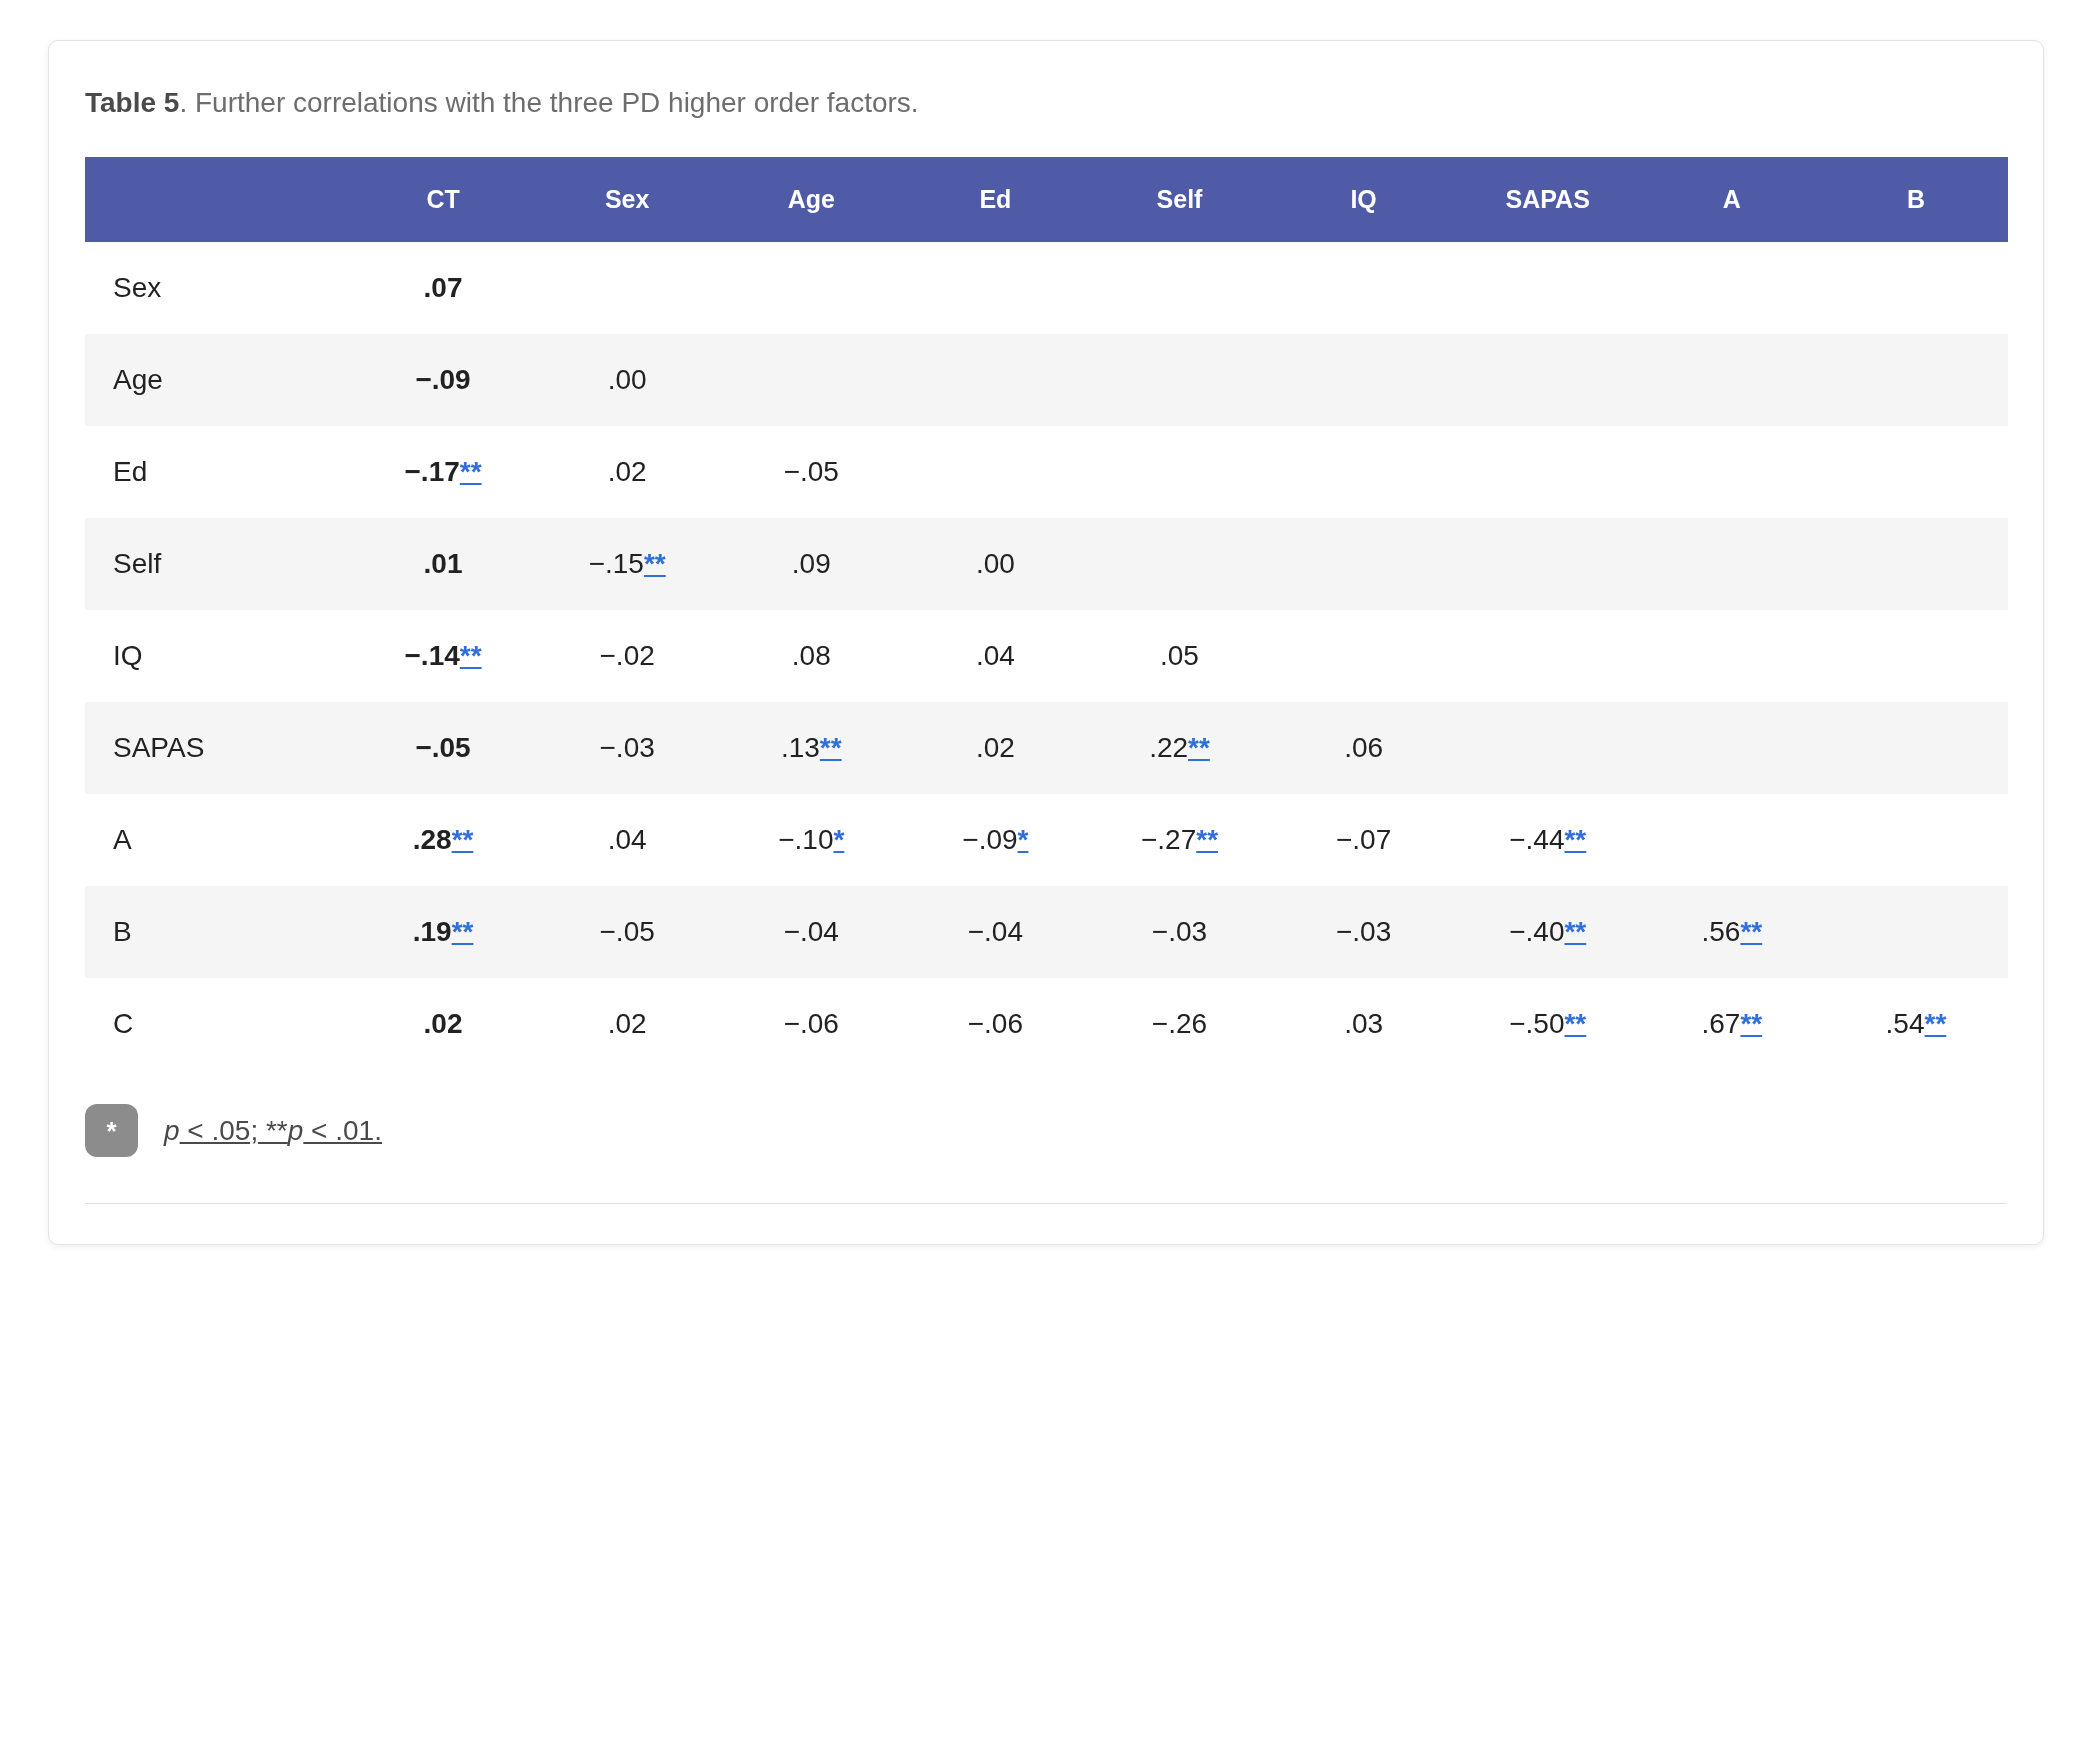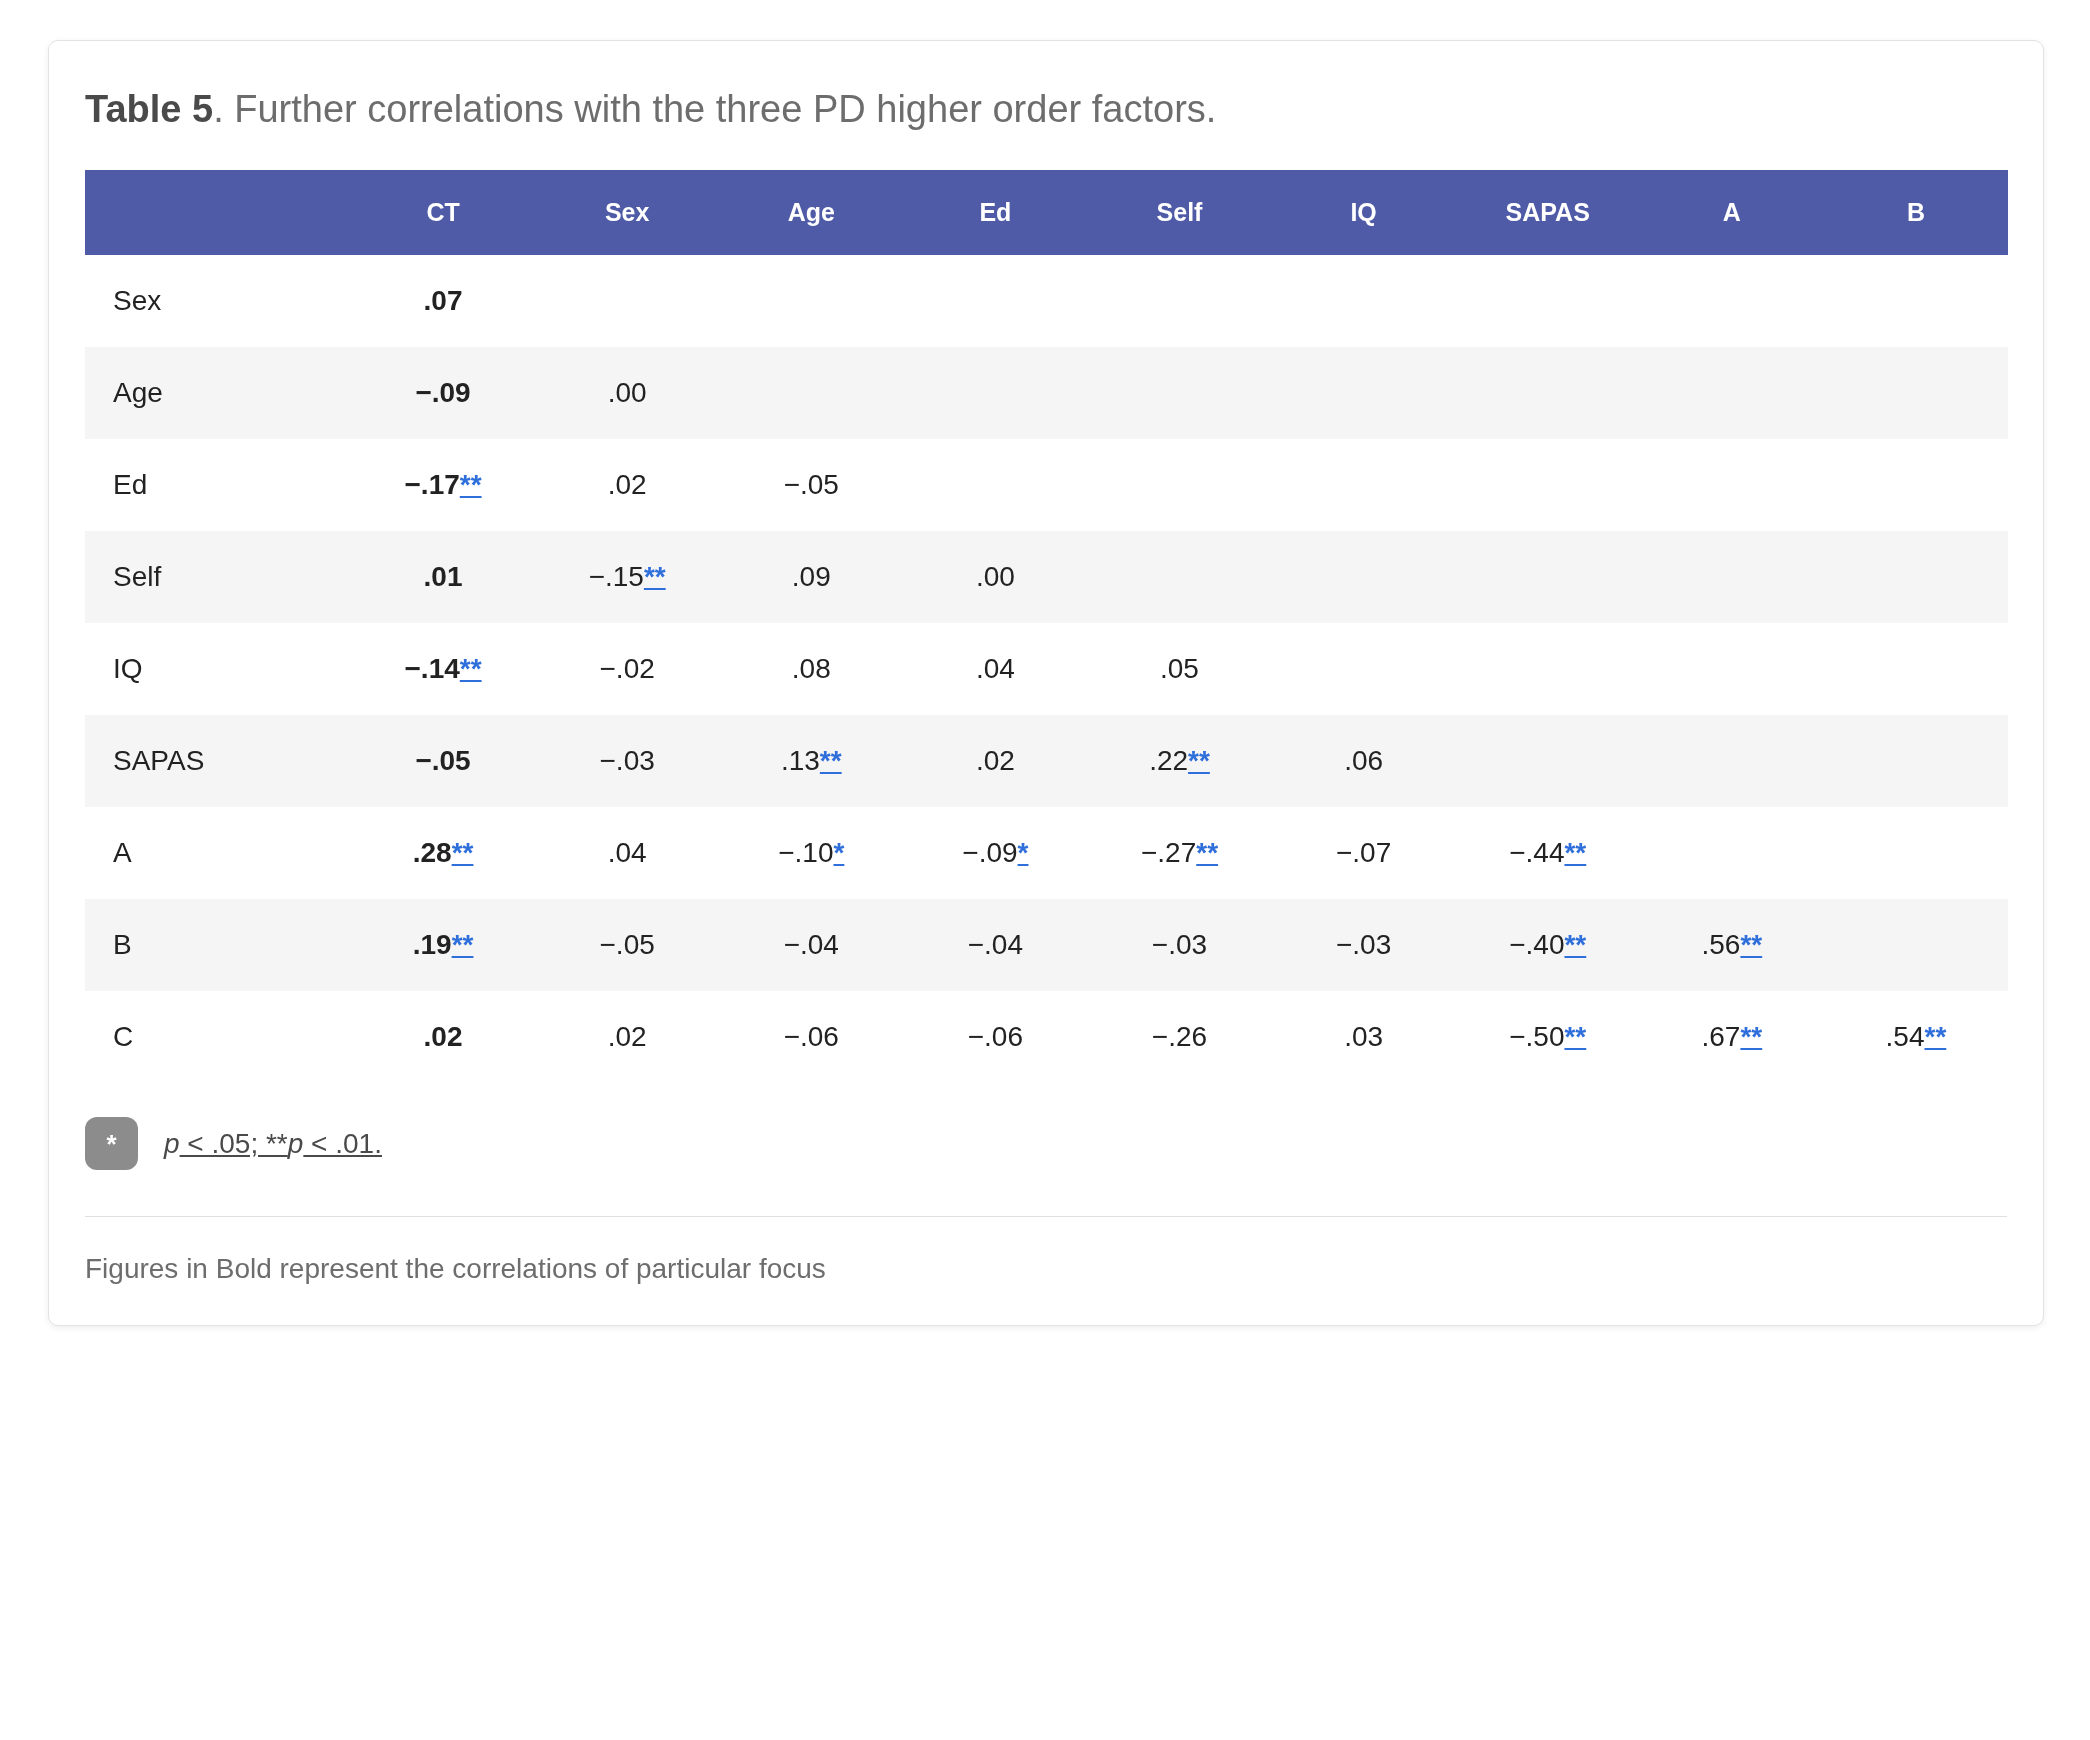--- a/index.html
+++ b/index.html
@@ -21,21 +21,21 @@
     box-sizing: border-box;
     width: 1996px;
     background: #ffffff;
     border: 1px solid #e3e3e3;
     border-radius: 10px;
     box-shadow: 0 2px 6px rgba(0,0,0,0.07);
     padding: 0 0 40px 0;
   }
   .caption {
     padding: 44px 36px 36px 36px;
-    font-size: 38px;
+    font-size: 28px;
     color: #6d6d6d;
     line-height: 1.3;
   }
   .caption .cap-strong {
     font-weight: bold;
     color: #4a4a4a;
   }
   table.corr {
     border-collapse: collapse;
     width: calc(100% - 71px);
@@ -267,17 +267,16 @@
 
     <div class="notes">
       <div class="star-badge">*</div>
       <div class="note-text">
         <span>p</span><span class="nonital"> &lt; .05; **</span><span>p</span><span class="nonital"> &lt; .01.</span>
       </div>
     </div>
 
     <div class="divider"></div>
 
-    <div class="footnote">Figures in Bold represent the correlations of particular focus</div>
 
   </div>
 </div>
 
 
 </body></html>

